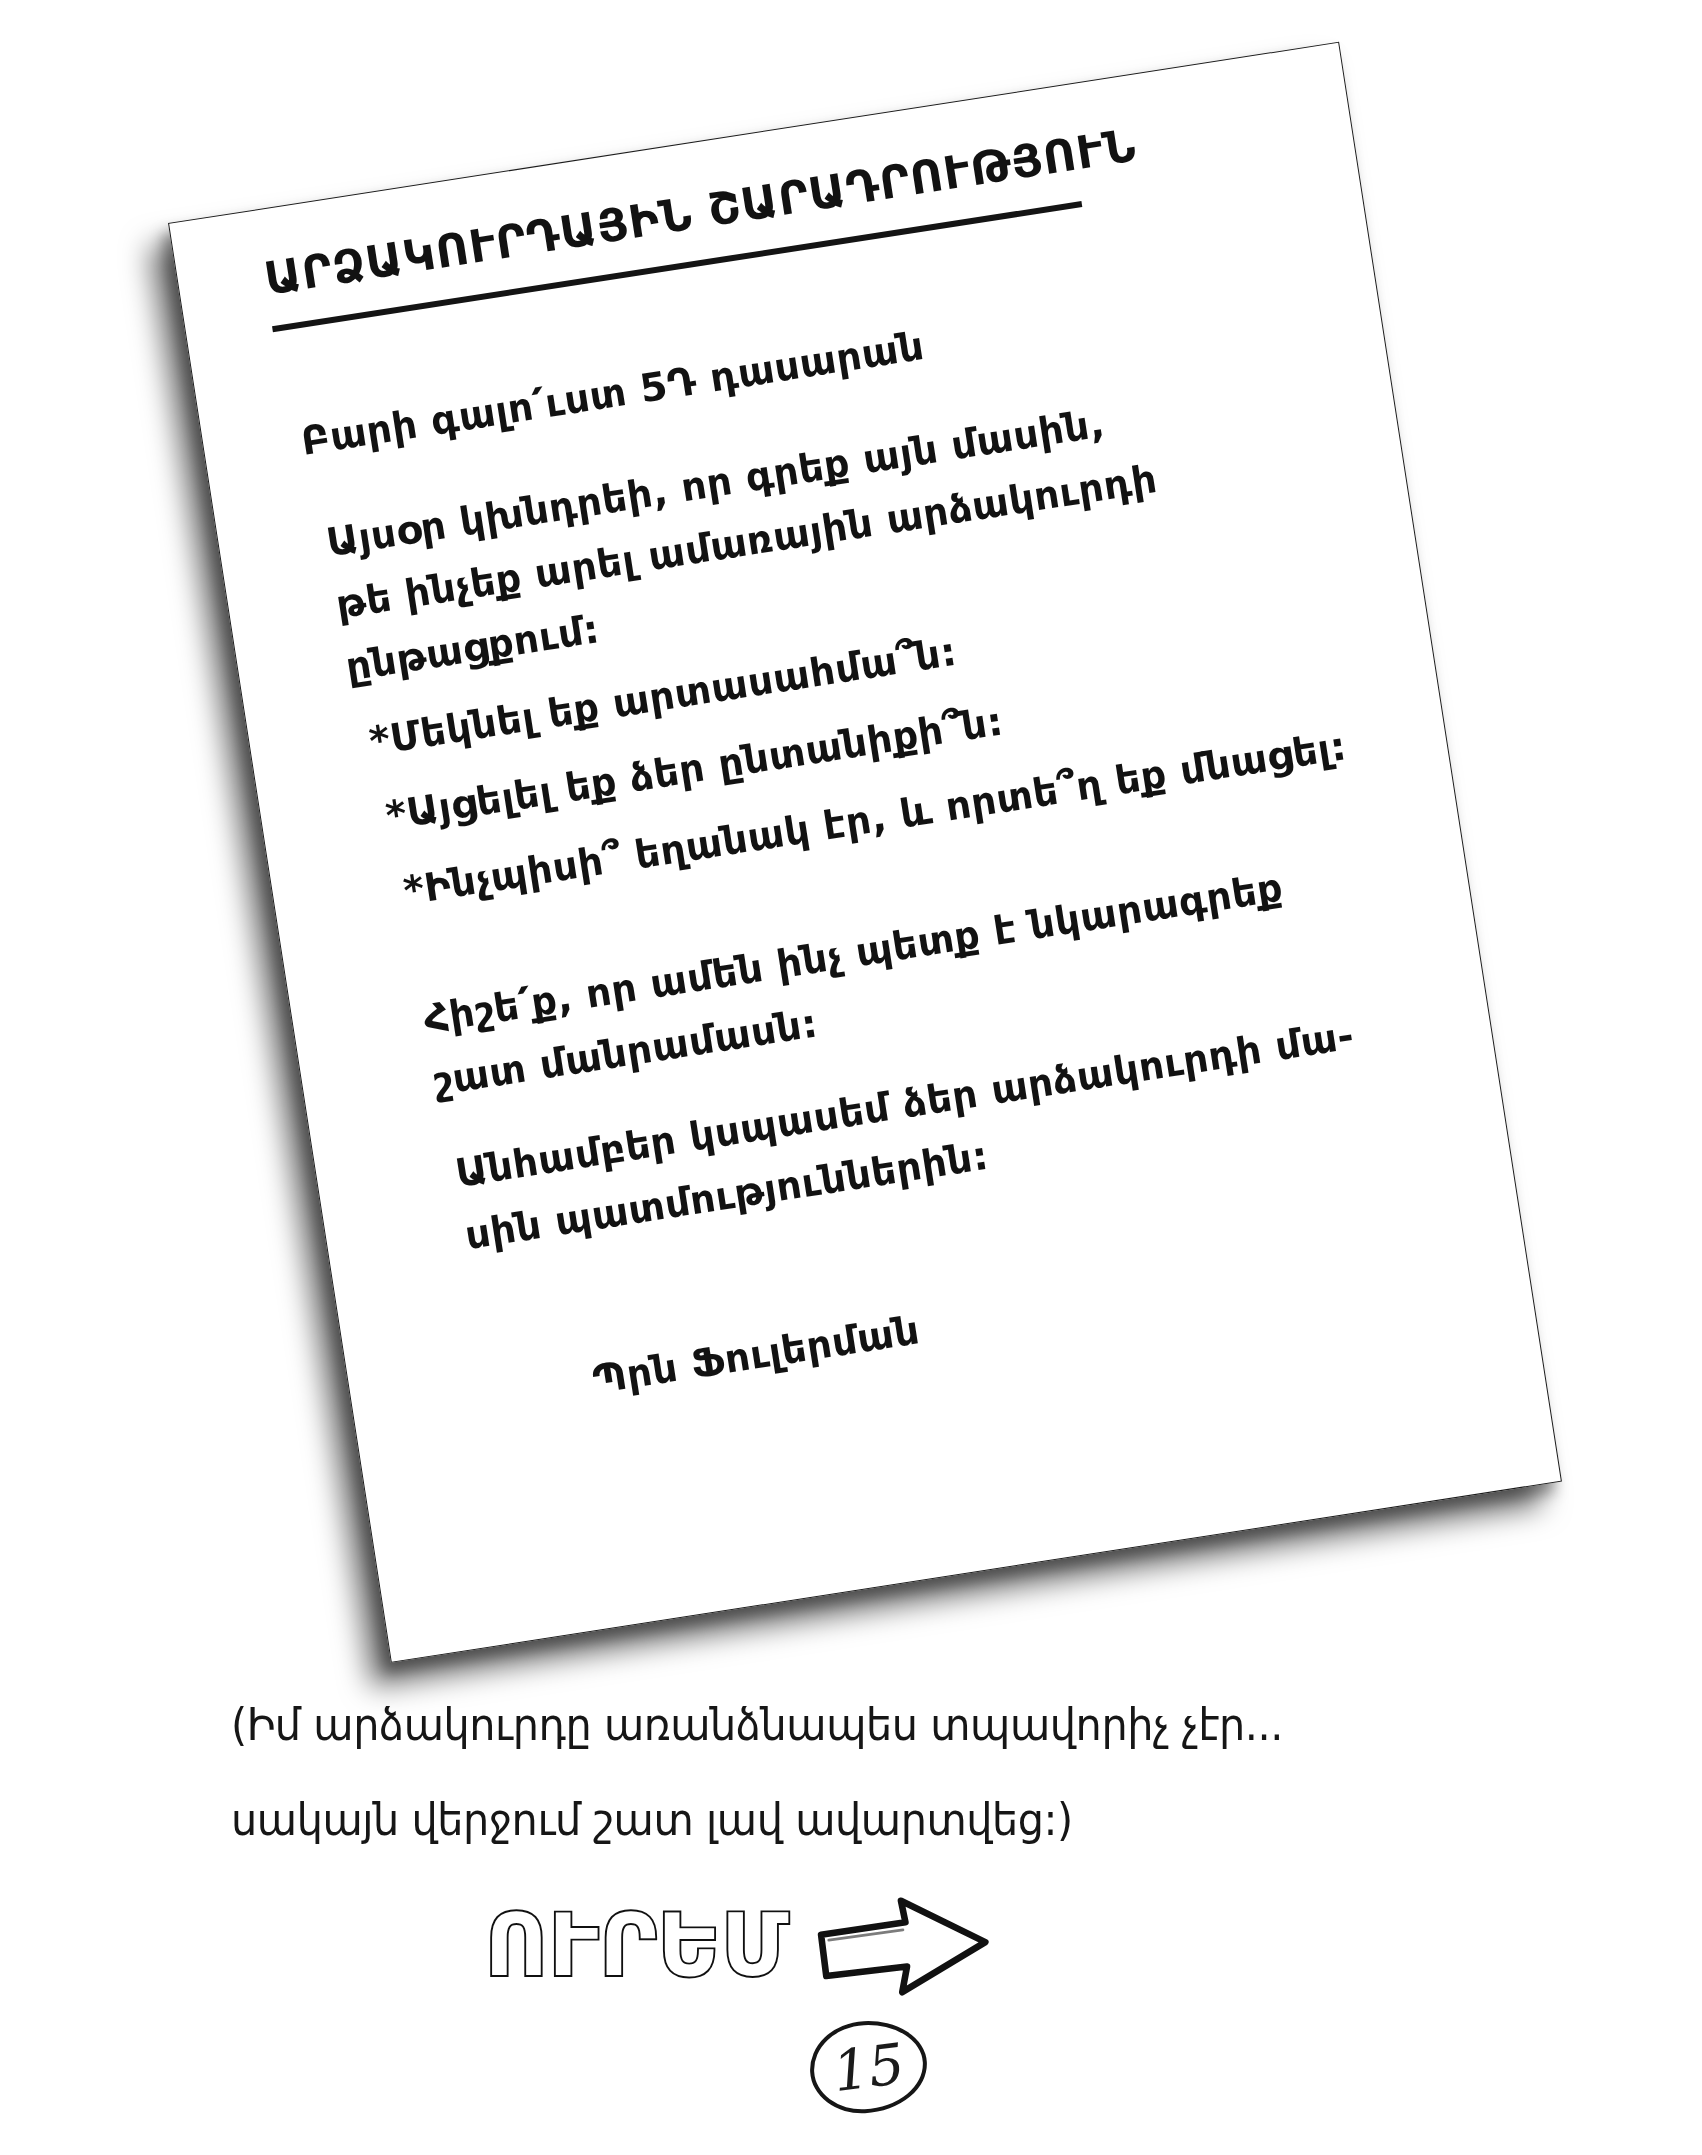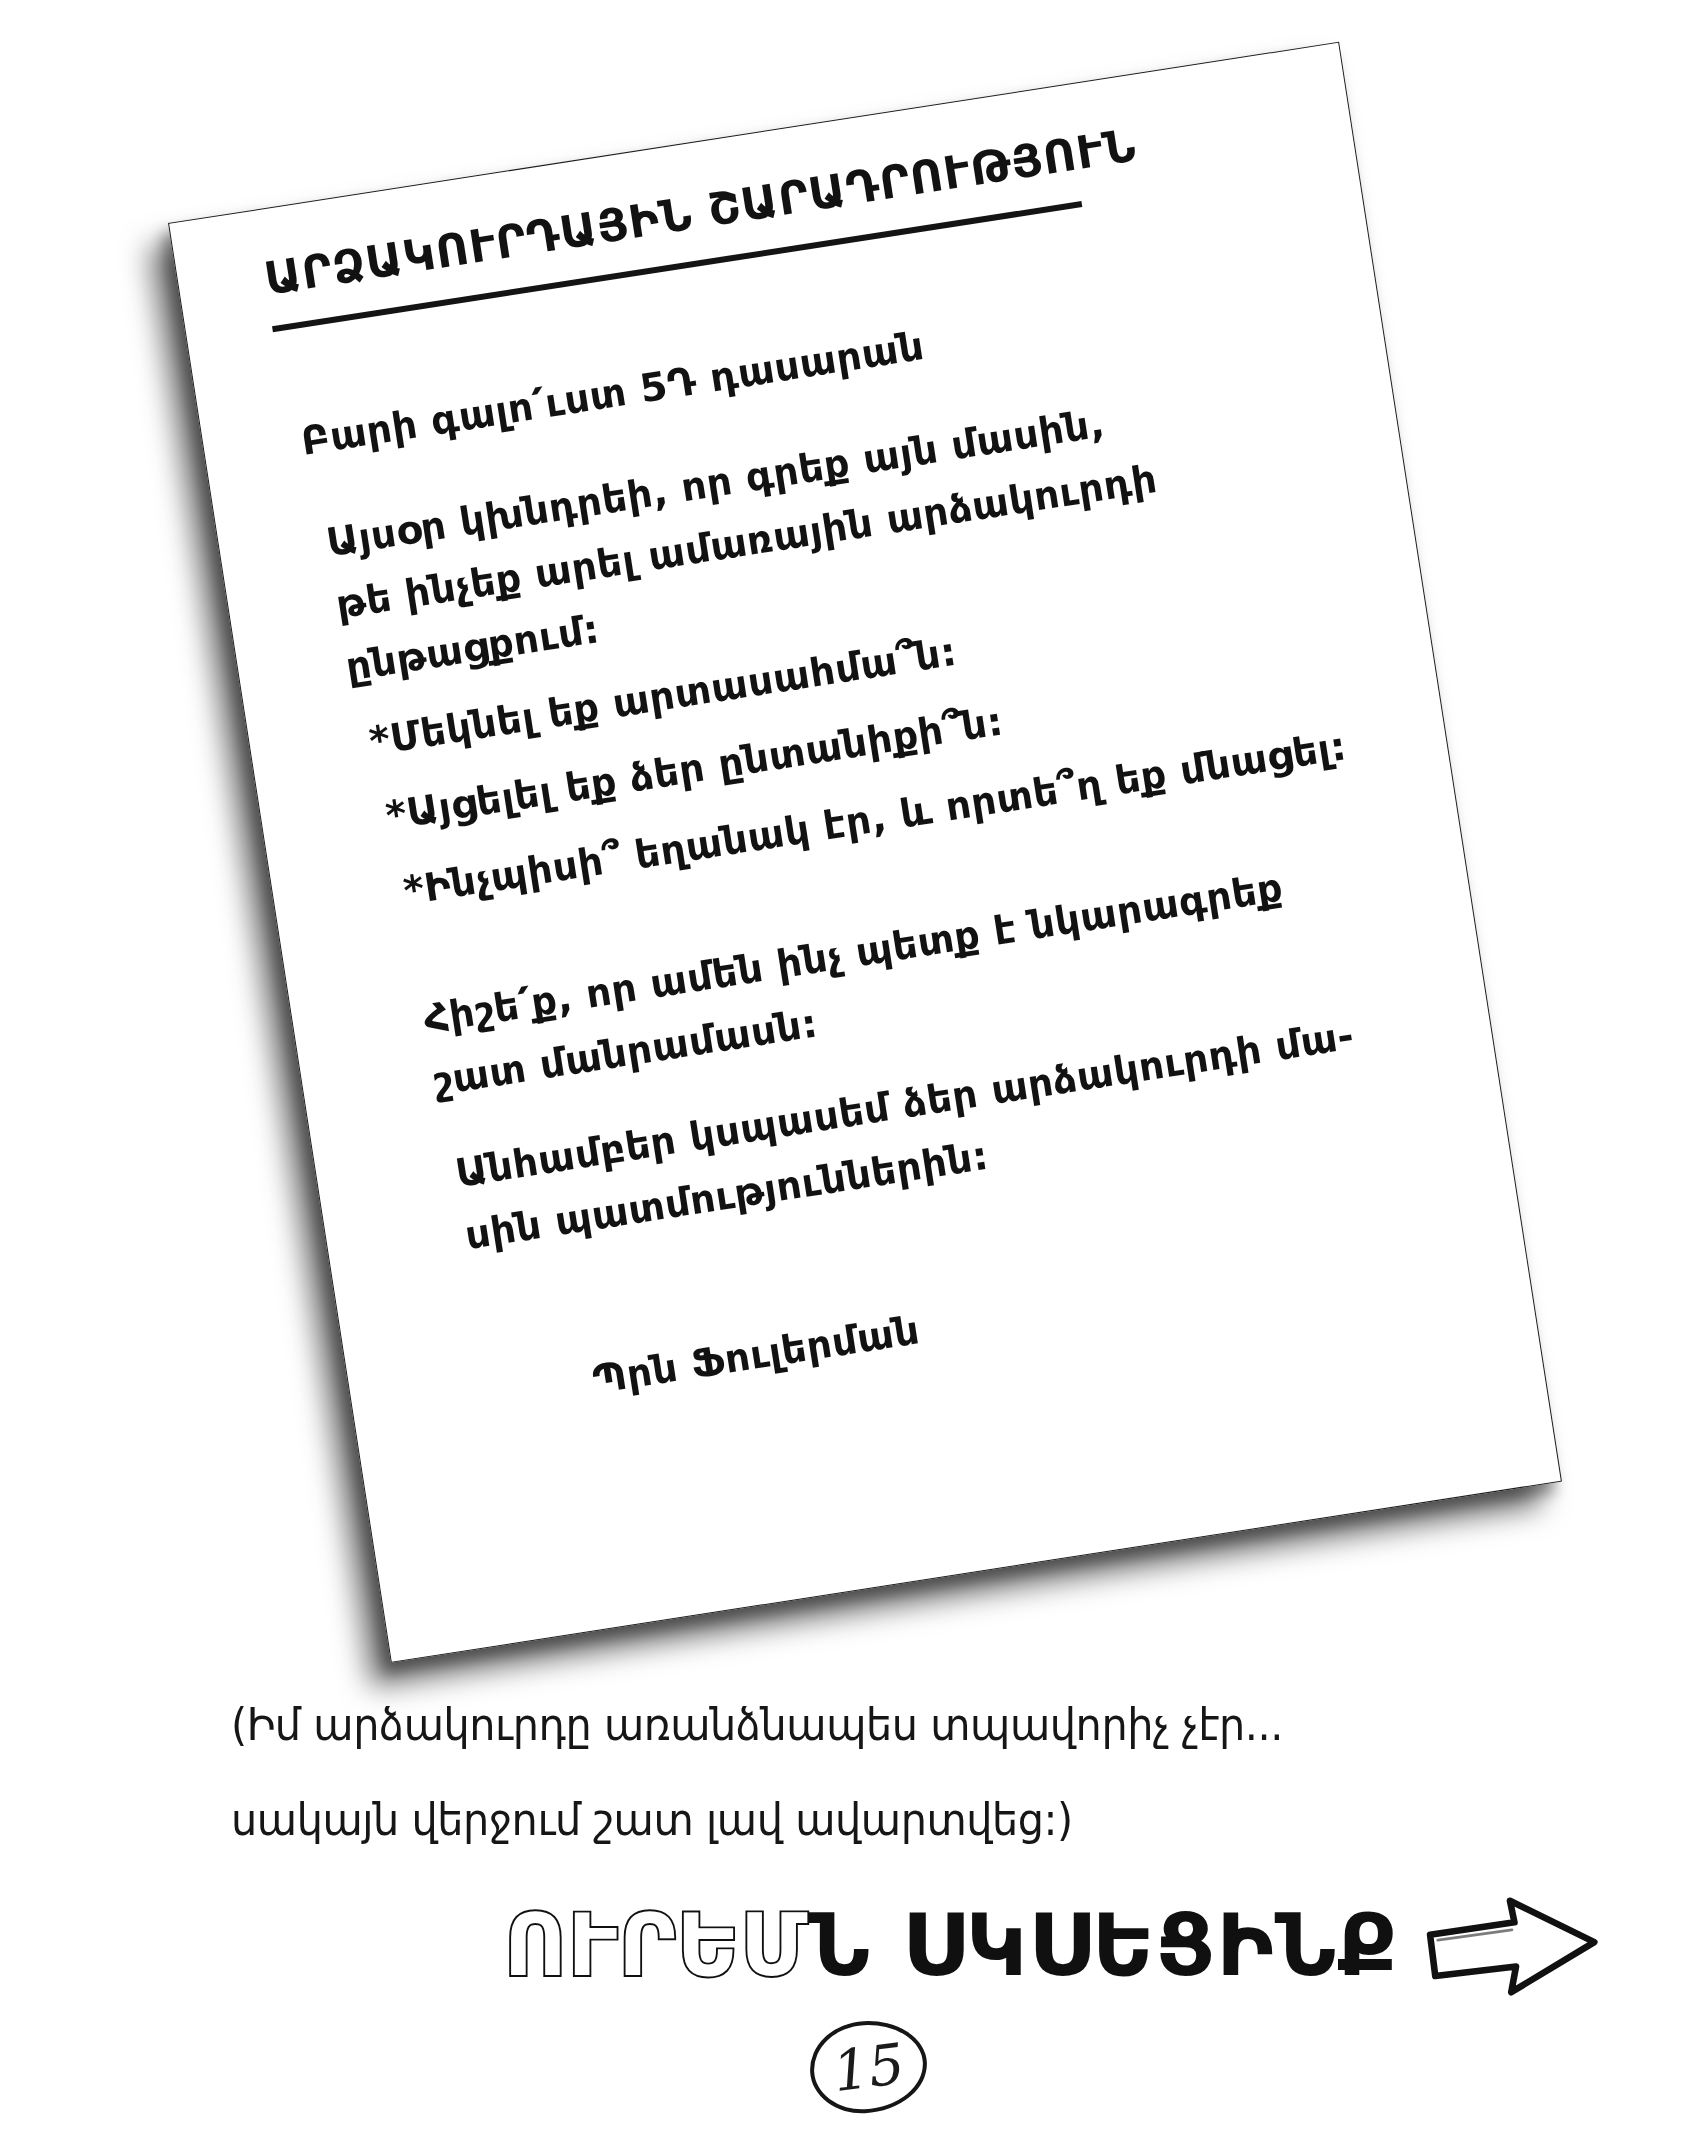--- a/index.html
+++ b/index.html
@@ -67,21 +67,20 @@
   
   .headline{
     position:absolute;
     left:485px;top:1891px;
     display:flex;
     align-items:center;
     font-size:86px;
     font-weight:700;
     letter-spacing:1px;
     white-space:nowrap;
-    margin-left:19px;
   }
   .headline .outlined{
     color:#ffffff;
     -webkit-text-stroke:3.8px #101010;
     paint-order:stroke fill;
   }
   .headline .solid{color:#101010;}
   .arrow-icon{
     margin-left:25px;
     transform:translateY(1.9px) rotate(-2deg);
@@ -143,21 +142,20 @@
     <div class="signature">Պրն Ֆուլերման</div>
   </div>
 
   <div class="caption">
     <div class="cap-line1">(Իմ արձակուրդը առանձնապես տպավորիչ չէր...</div>
     <div class="cap-line2">սակայն վերջում շատ լավ ավարտվեց:)</div>
   </div>
 
   <div class="headline">
     <span class="outlined">ՈՒՐԵՄ</span>
-      <span class="solid">Ն ՍԿՍԵՑԻՆՔ</span>
     <svg class="arrow-icon" width="179" height="108" viewBox="0 0 190 112" xmlns="http://www.w3.org/2000/svg">
       <path d="M8 40 L98 30 L94 7 L182 54 L92 104 L98 77 L12 84 Z" fill="#ffffff" stroke="#111111" stroke-width="7" stroke-linejoin="round"></path>
       <path d="M16 46 L95 38" fill="none" stroke="#111111" stroke-width="3" stroke-linecap="round" opacity="0.55"></path>
     </svg>
   </div>
 
   <div class="page-oval">
     <span class="num">15</span>
   </div>
 

